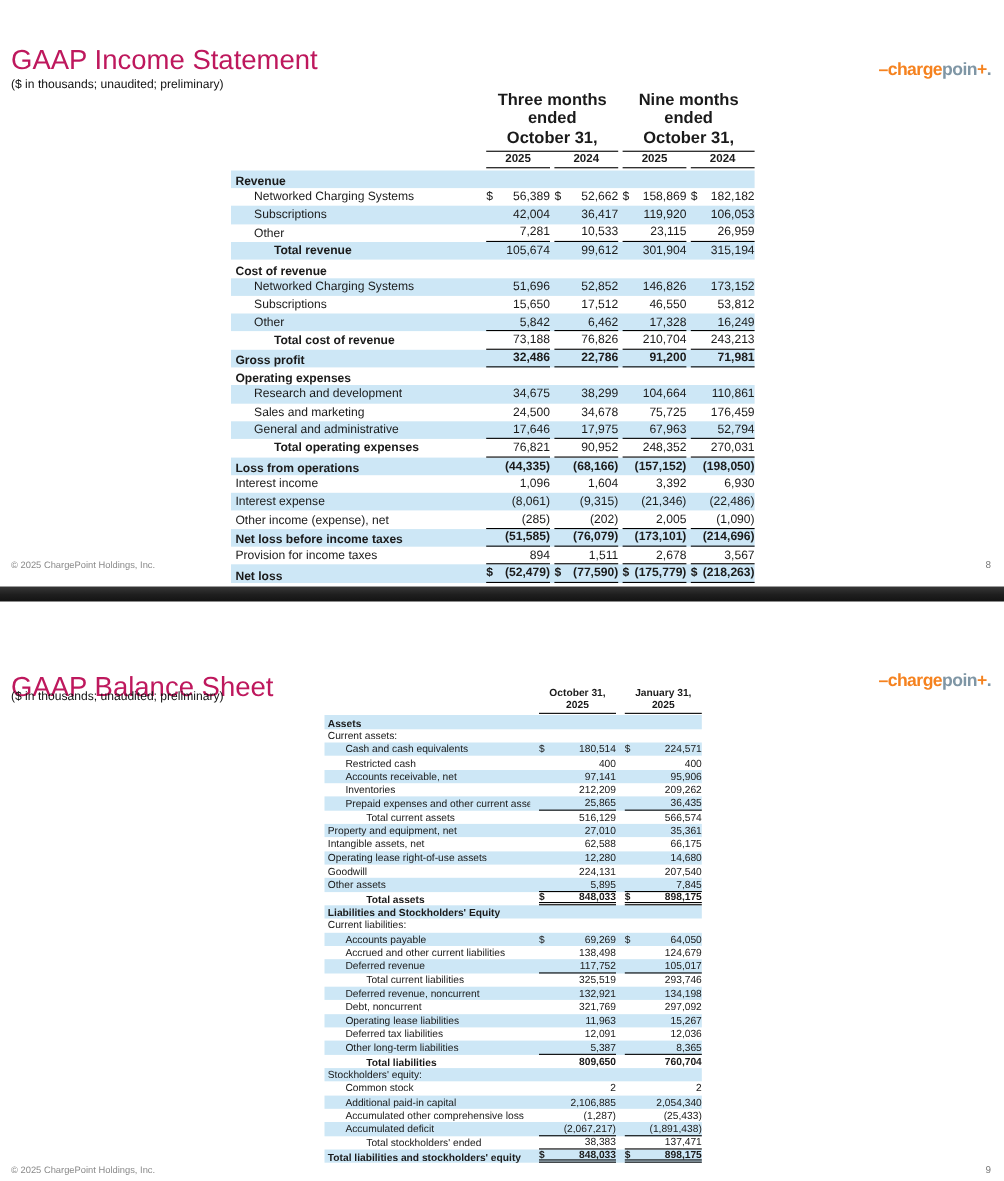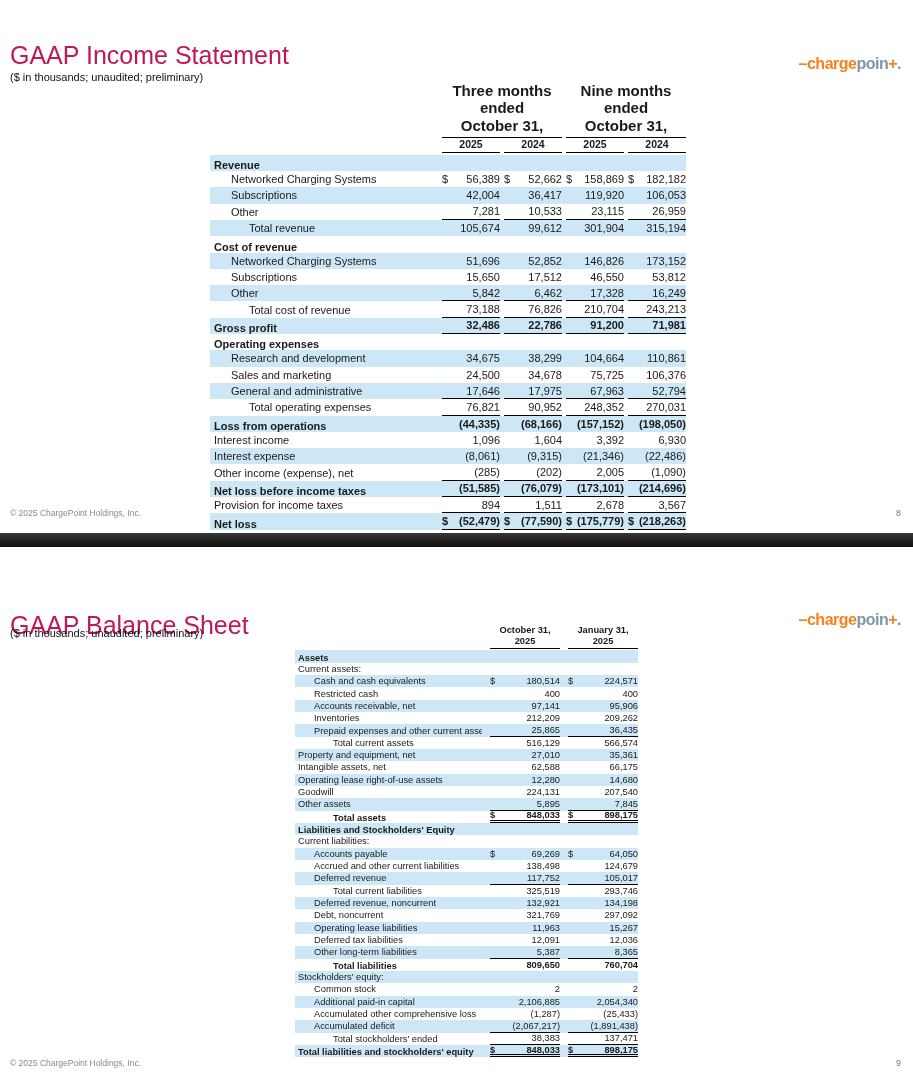--- a/index.html
+++ b/index.html
@@ -45,21 +45,21 @@
   .fin-cell { display:flex; align-items:center; justify-content:flex-end; height:100%; white-space:nowrap; }
   .fin-cell .d { margin-right:auto; }
   .fin-cell.rule-single { border-bottom:1.4px solid #000; }
   .fin-cell.rule-double { border-bottom:3px double #000; }
 
   
   #income-table { left:210px; top:82px; width:476px; font-size:11px; }
   #income-table .fin-row { height:16.3px; }
   #income-table .fin-label.ind0 { padding-left:4px; }
   #income-table .fin-label.ind1 { padding-left:21px; }
-  #income-table .fin-label.ind2 { padding-left:39px; }
+  #income-table .fin-label.ind2 { padding-left:39px;font-weight:bold; }
   #income-table .fin-cell { width:58px; margin-left:4px; }
   .inc-hdr-groups { display:flex; }
   .inc-hdr-spacer { width:228px; }
   .inc-hdr-group { width:120px; margin-left:4px; text-align:center; font-weight:bold; font-size:15px; line-height:1.15; border-bottom:1.6px solid #000; padding-bottom:3px; }
   .inc-hdr-years { display:flex; height:16px; align-items:center; margin-bottom:1px; }
   .inc-hdr-years .yspacer { width:228px; }
   .inc-hdr-years .ycell { width:58px; margin-left:4px; text-align:center; font-weight:bold; font-size:10.5px; border-bottom:1.6px solid #000; padding-bottom:2px; }
 
   
   #balance-table { left:255px; top:78px; width:383px; font-size:9.3px; }
@@ -282,21 +282,21 @@
           <div class="fin-cell">
             <span>24,500</span>
           </div>
           <div class="fin-cell">
             <span>34,678</span>
           </div>
           <div class="fin-cell">
             <span>75,725</span>
           </div>
           <div class="fin-cell">
-            <span>106,376</span>
+            <span>176,459</span>
           </div>
         </div>
         <div class="fin-row shaded">
           <div class="fin-label ind1">General and administrative</div>
           <div class="fin-cell rule-single">
             <span>17,646</span>
           </div>
           <div class="fin-cell rule-single">
             <span>17,975</span>
           </div>

